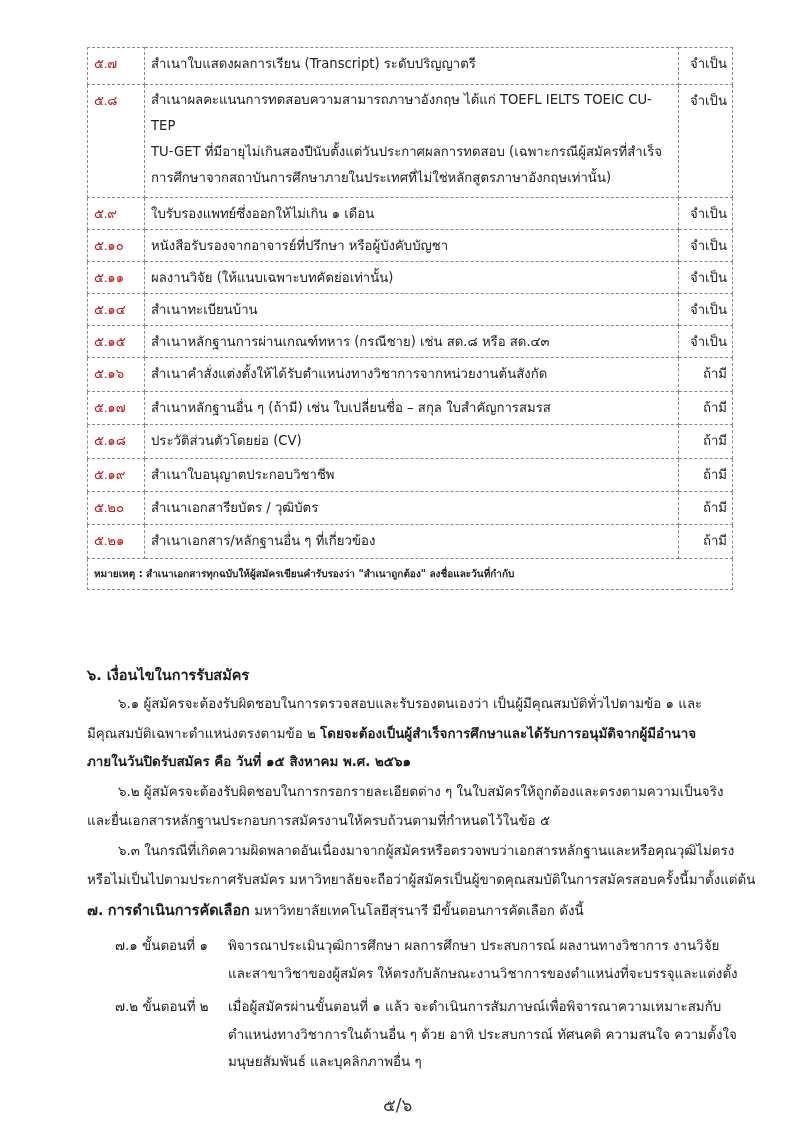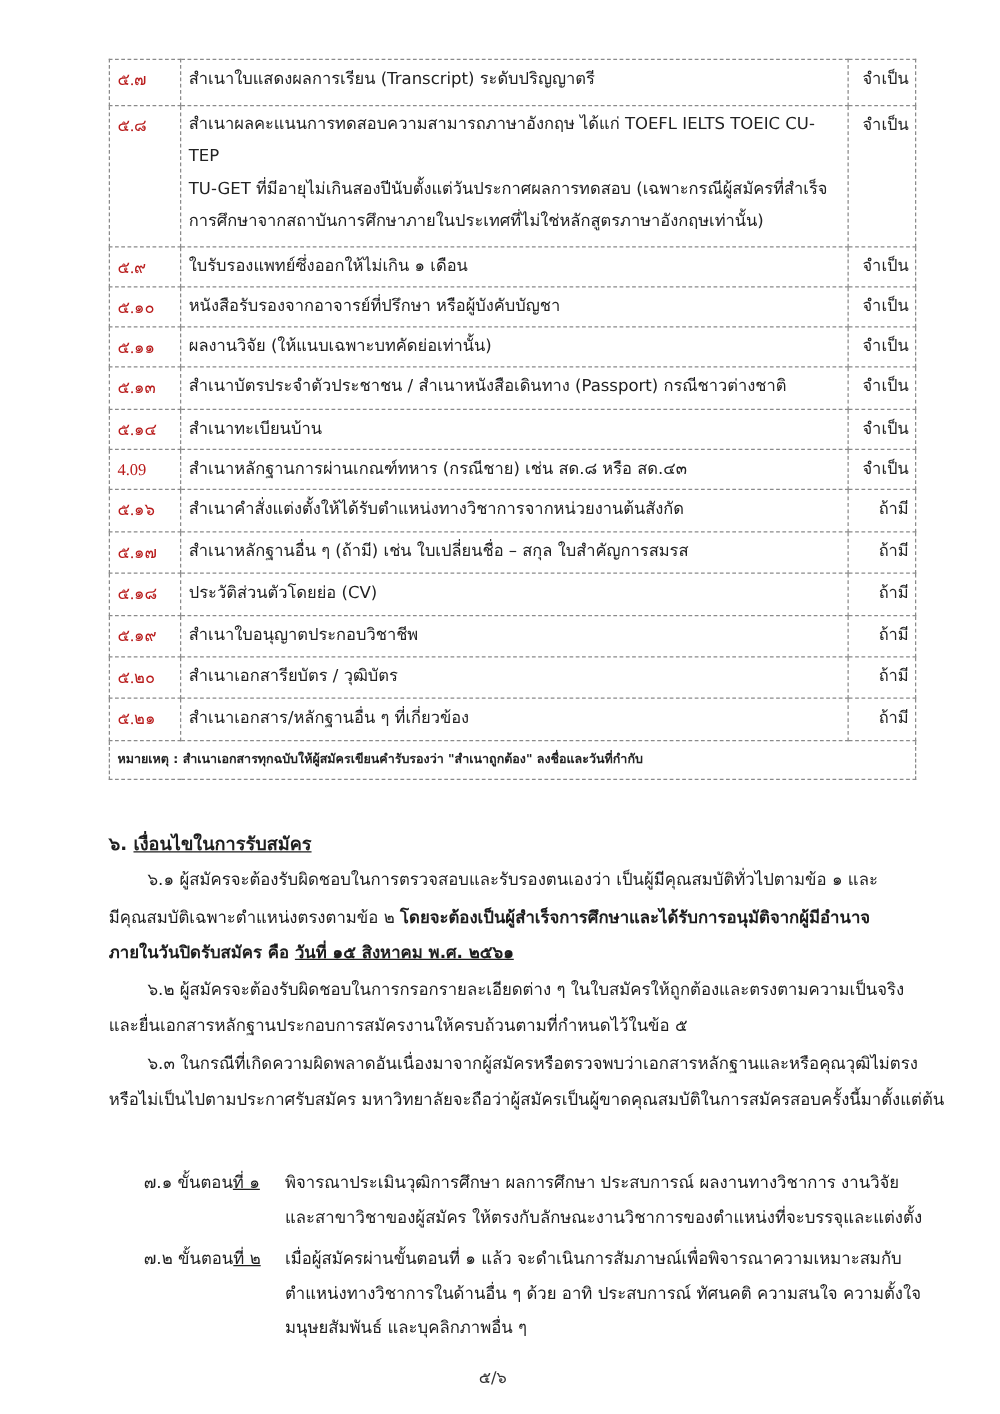--- a/index.html
+++ b/index.html
@@ -21,27 +21,27 @@
     padding: 7px 6px 6px 6px;
     color: #222;
   }
   table.req td.num { width: 44px; color: #b91c1c; font-family: Liberation Serif, serif; }
   table.req td.req-label { width: 42px; text-align: right; padding-right: 5px; }
   table.req tr.r-tall td { padding-top: 7px; }
   table.req tr.r-tall td.desc { line-height: 26px; padding-top: 2px; margin-left: 48px; }
   table.req td.note { font-weight: bold; font-size: 10px; padding: 6px 6px 6px 6px; }
   .line { position: absolute; white-space: nowrap; font-size: 13.4px; }
   .h { font-weight: bold; font-size: 14.5px; }
-  .u { text-decoration: underline; }
+  .u { }
   .b { font-weight: bold; }
 
   .step-label { position: absolute; white-space: nowrap; font-size: 13.4px; }
   .step-text { position: absolute; white-space: nowrap; font-size: 13.4px; }
 
-  .pagenum { position: absolute; left: 383px; top: 1091px; font-size: 13px; color: #333; }
+  .pagenum { position: absolute; left: 383px; top: 1091px; font-size: 17px; color: #333; }
 </style>
 </head>
 <body>
 
 <div class="page">
 
   <table class="req">
     <tbody>
       <tr style="height:37px">
         <td class="num">๕.๗</td>
@@ -65,32 +65,27 @@
       <tr style="height:32px">
         <td class="num">๕.๑๐</td>
         <td class="desc">หนังสือรับรองจากอาจารย์ที่ปรึกษา หรือผู้บังคับบัญชา</td>
         <td class="req-label">จำเป็น</td>
       </tr>
       <tr style="height:32px">
         <td class="num">๕.๑๑</td>
         <td class="desc">ผลงานวิจัย (ให้แนบเฉพาะบทคัดย่อเท่านั้น)</td>
         <td class="req-label">จำเป็น</td>
       </tr>
-      <tr style="height:34px">
-        <td class="num">๕.๑๓</td>
-        <td class="desc">สำเนาบัตรประจำตัวประชาชน / สำเนาหนังสือเดินทาง (Passport) กรณีชาวต่างชาติ</td>
-        <td class="req-label">จำเป็น</td>
-      </tr>
       <tr style="height:32px">
         <td class="num">๕.๑๔</td>
         <td class="desc">สำเนาทะเบียนบ้าน</td>
         <td class="req-label">จำเป็น</td>
       </tr>
       <tr style="height:32px">
-        <td class="num">4.09</td>
+        <td class="num">๕.๑๕</td>
         <td class="desc">สำเนาหลักฐานการผ่านเกณฑ์ทหาร (กรณีชาย) เช่น สด.๘ หรือ สด.๔๓</td>
         <td class="req-label">จำเป็น</td>
       </tr>
       <tr style="height:34px">
         <td class="num">๕.๑๖</td>
         <td class="desc">สำเนาคำสั่งแต่งตั้งให้ได้รับตำแหน่งทางวิชาการจากหน่วยงานต้นสังกัด</td>
         <td class="req-label">ถ้ามี</td>
       </tr>
       <tr style="height:33px">
         <td class="num">๕.๑๗</td>
@@ -135,20 +130,24 @@
   <div class="line b" style="left:87px; top:751px;">
     <span>ภายในวันปิดรับสมัคร คือ </span><span class="u">วันที่ ๑๕ สิงหาคม พ.ศ. ๒๕๖๑</span>
   </div>
 
   <div class="line" style="left:118px; top:781px;">๖.๒  ผู้สมัครจะต้องรับผิดชอบในการกรอกรายละเอียดต่าง ๆ ในใบสมัครให้ถูกต้องและตรงตามความเป็นจริง</div>
   <div class="line" style="left:87px; top:810px;">และยื่นเอกสารหลักฐานประกอบการสมัครงานให้ครบถ้วนตามที่กำหนดไว้ในข้อ ๕</div>
 
   <div class="line" style="left:118px; top:840px;">๖.๓  ในกรณีที่เกิดความผิดพลาดอันเนื่องมาจากผู้สมัครหรือตรวจพบว่าเอกสารหลักฐานและหรือคุณวุฒิไม่ตรง</div>
   <div class="line" style="left:87px; top:869px;">หรือไม่เป็นไปตามประกาศรับสมัคร มหาวิทยาลัยจะถือว่าผู้สมัครเป็นผู้ขาดคุณสมบัติในการสมัครสอบครั้งนี้มาตั้งแต่ต้น</div>
 
+  <div class="line" style="left:87px; top:898px;">
+    <span class="h">๗.</span>
+    <span class="h u">การดำเนินการคัดเลือก</span><span> มหาวิทยาลัยเทคโนโลยีสุรนารี มีขั้นตอนการคัดเลือก ดังนี้</span>
+  </div>
 
   <div class="step-label" style="left:115px; top:935px;">
     <span>๗.๑</span>
     <span>ขั้นตอน</span><span class="u">ที่ ๑</span>
   </div>
   <div class="step-text" style="left:228px; top:963px;">และสาขาวิชาของผู้สมัคร ให้ตรงกับลักษณะงานวิชาการของตำแหน่งที่จะบรรจุและแต่งตั้ง</div>
   <div class="step-text" style="left:228px; top:935px;">พิจารณาประเมินวุฒิการศึกษา ผลการศึกษา ประสบการณ์ ผลงานทางวิชาการ งานวิจัย</div>
 
   <div class="step-label" style="left:115px; top:996px;">
     <span>๗.๒</span>

